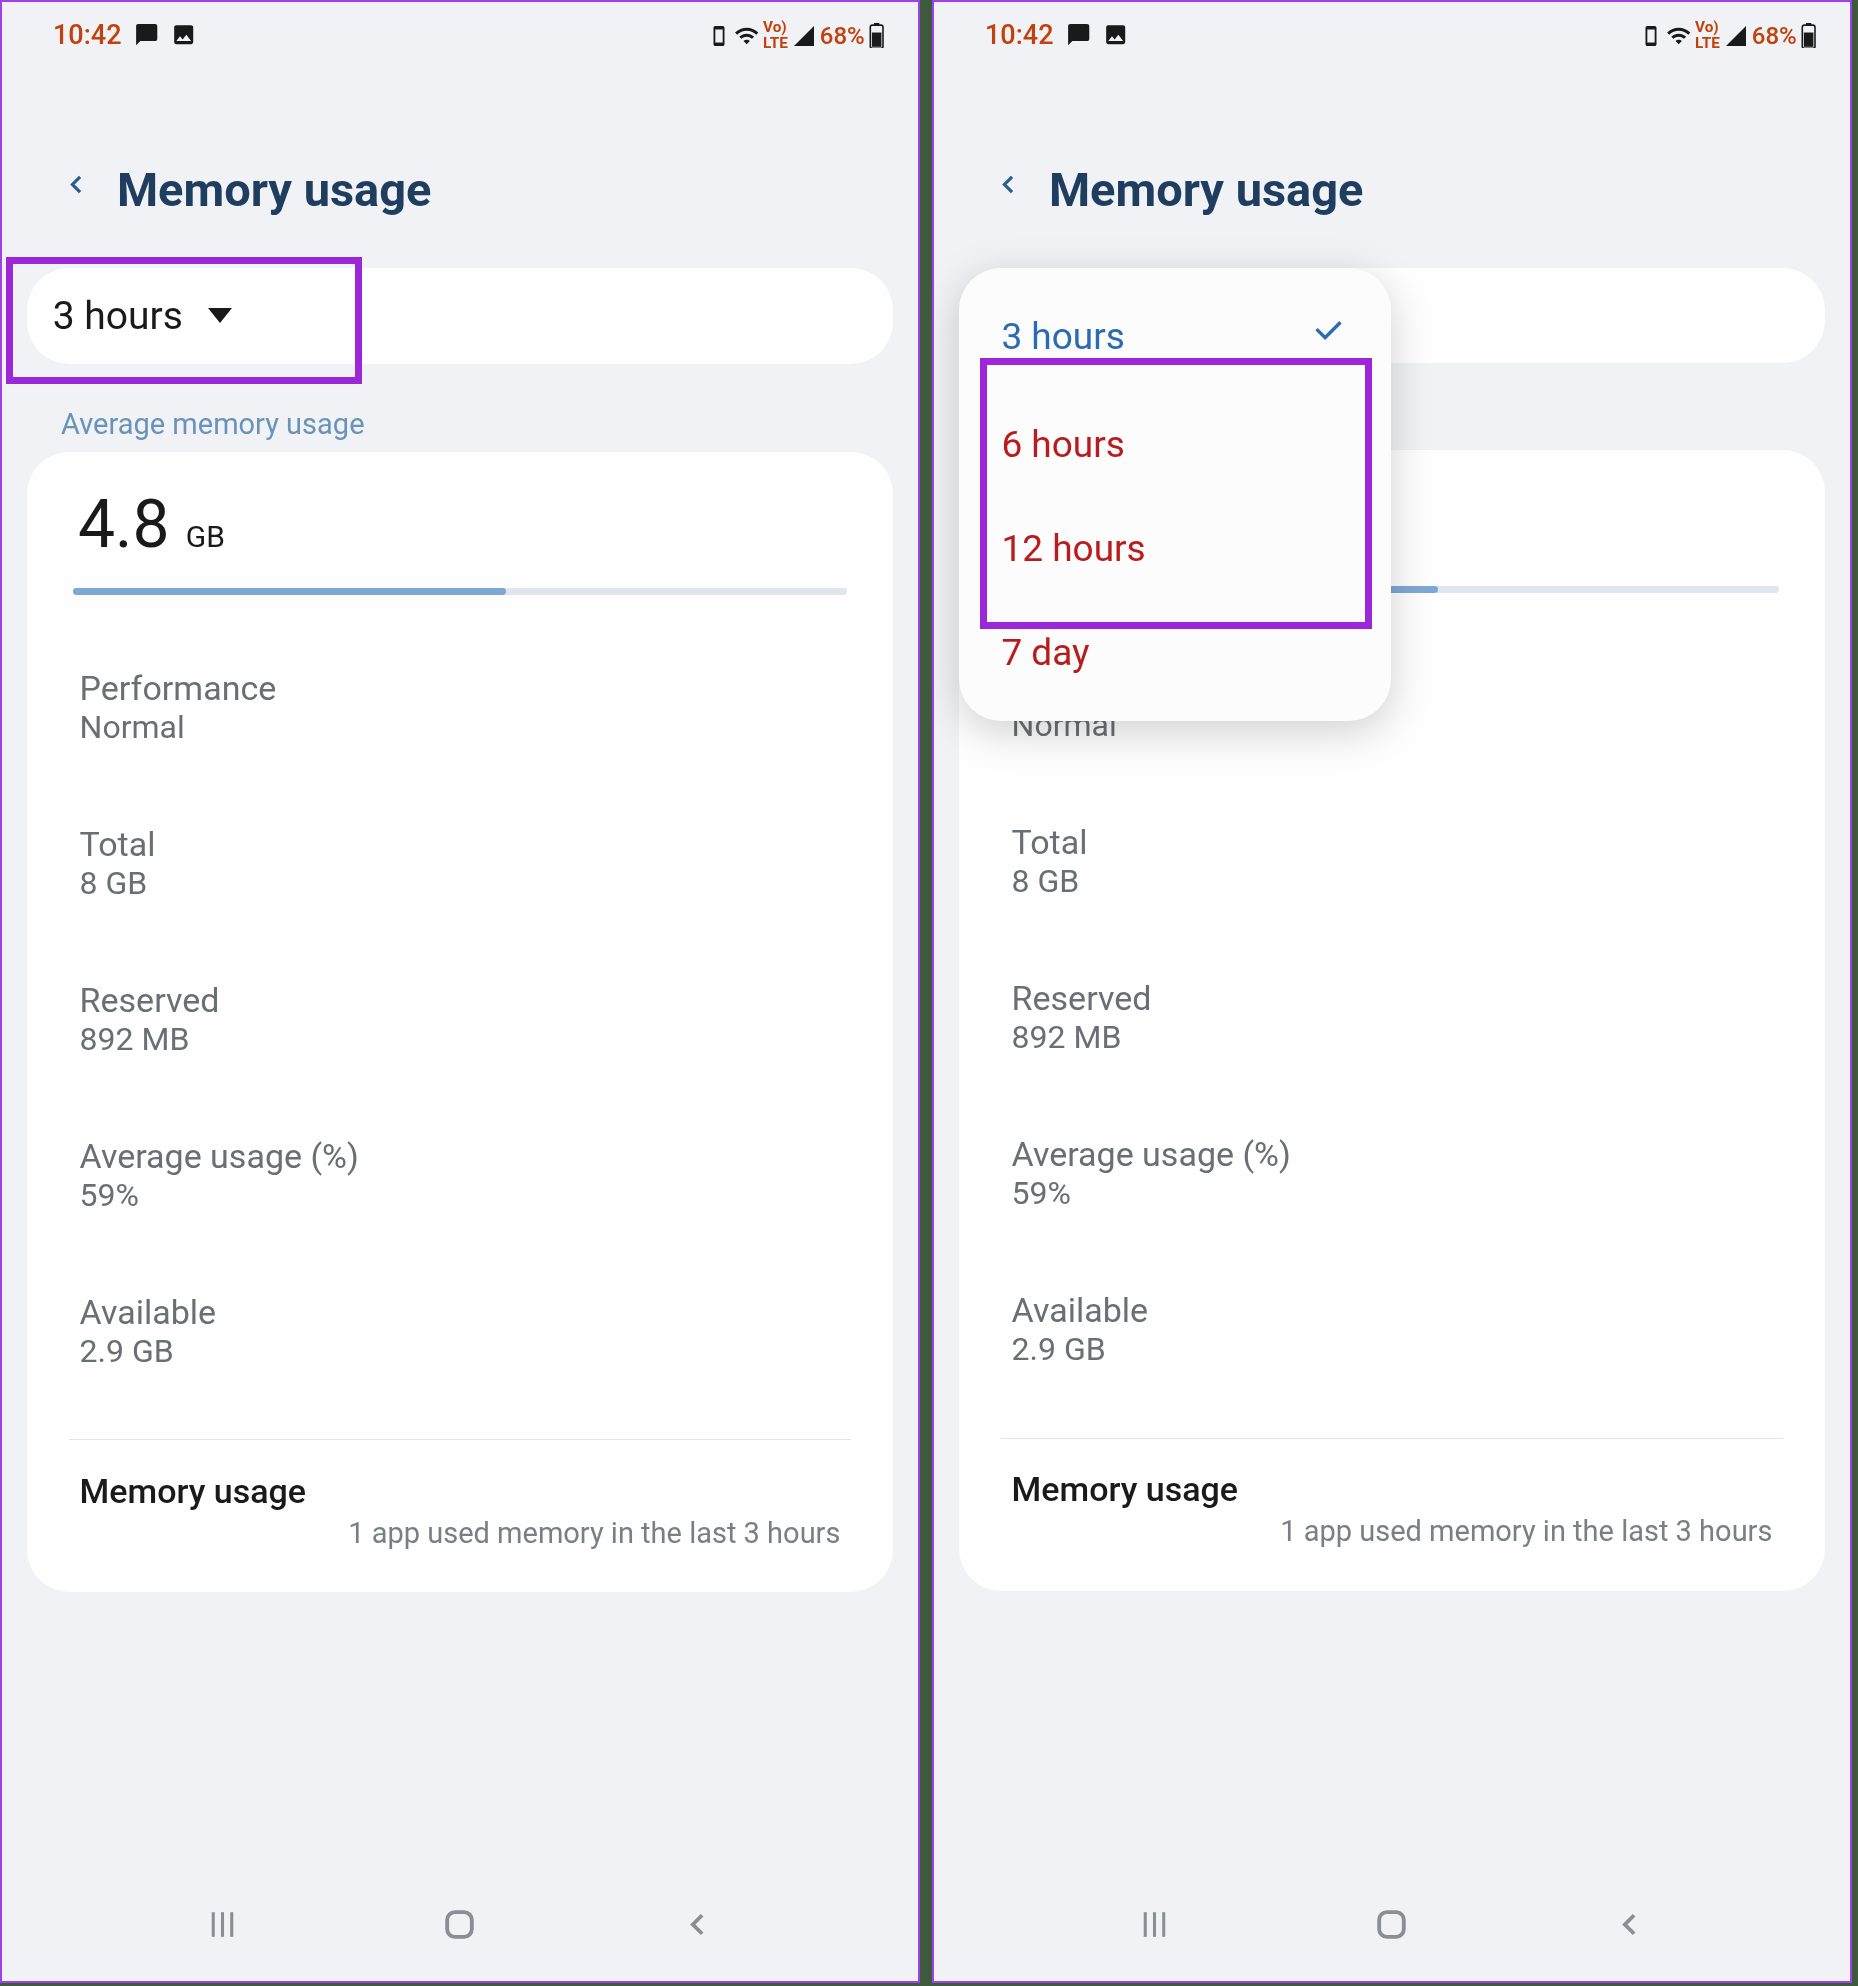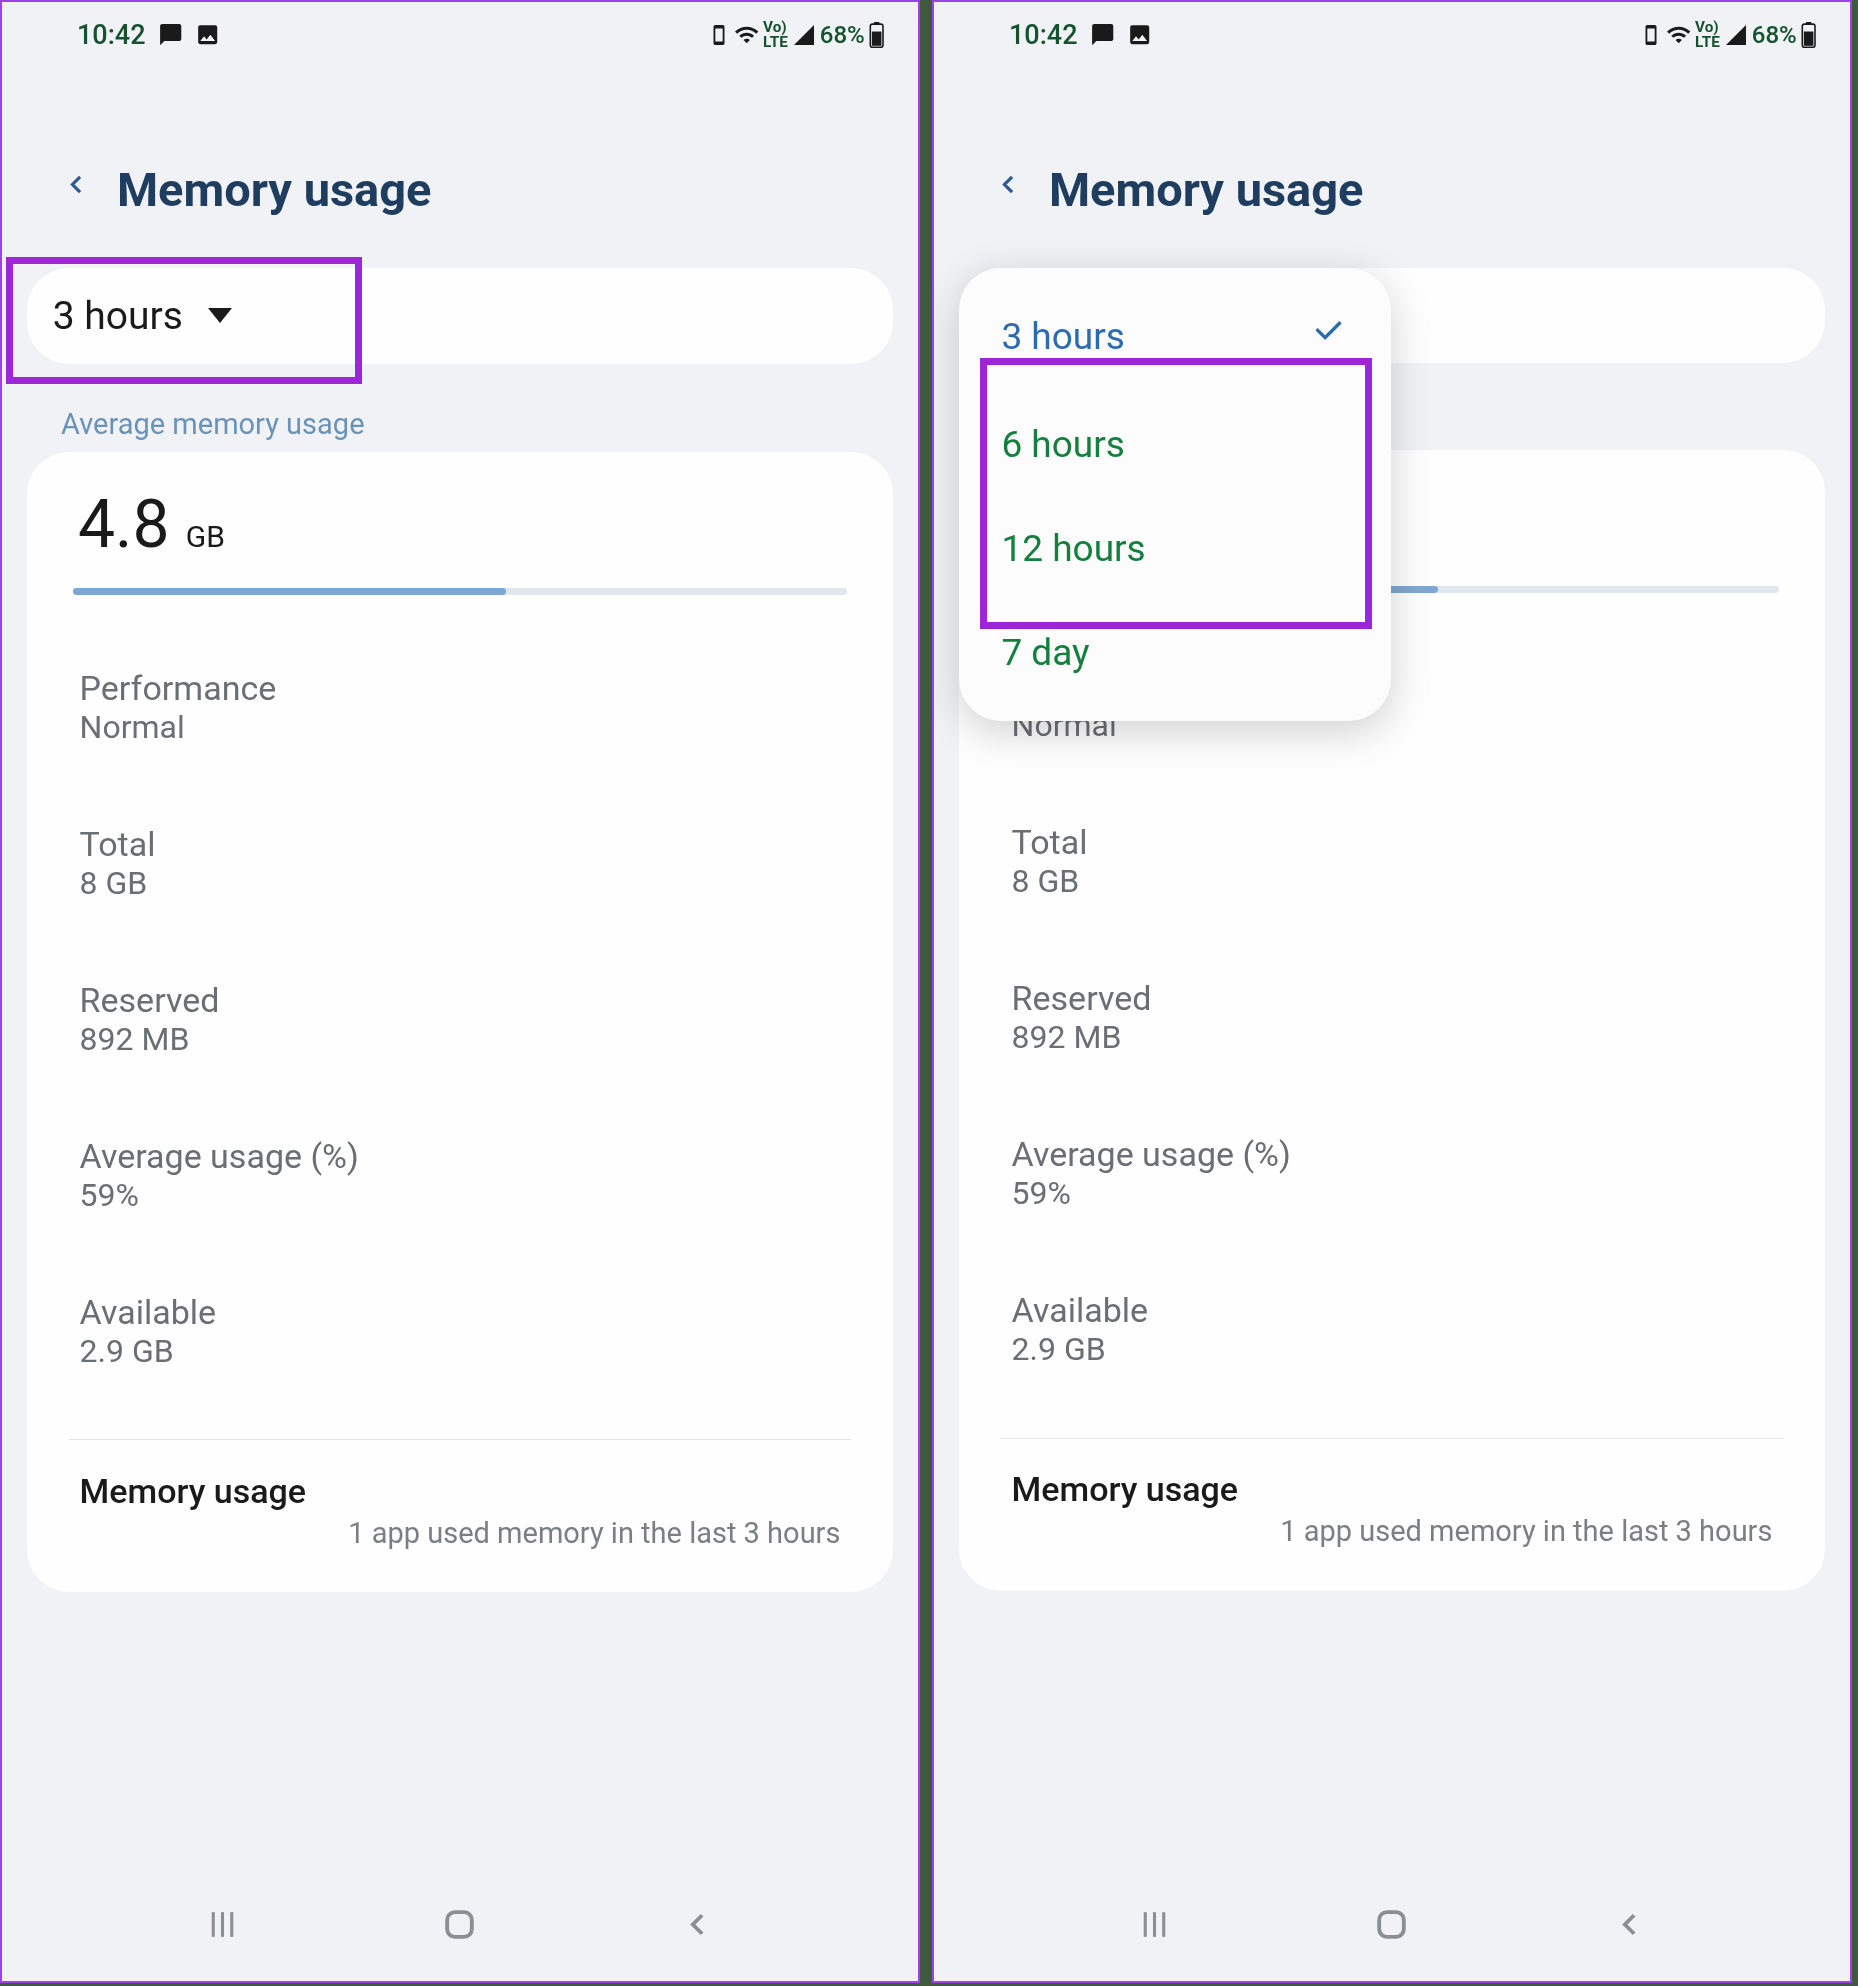--- a/index.html
+++ b/index.html
@@ -16,26 +16,25 @@
     width: 920px;
     height: 1983px;
     background: #f0f2f6;
     border: 2.5px solid #a040e8;
     position: relative;
     overflow: hidden;
   }
   .status-bar {
     display: flex;
     justify-content: space-between;
-    align-items: center;
+    align-items: flex-end;
     padding: 17px 34px 8.5px 51px;
     font-size: 27px;
-    color: #14532d;
+    color: #c2410c;
     font-weight: 500;
-    margin-left: 24px;
   }
   .status-left { display: flex; align-items: center; gap: 12px; }
   .status-right { display: flex; align-items: center; gap: 4px; font-size: 24px; }
   .status-icon { display: inline-flex; }
   .header {
     display: flex;
     align-items: center;
     gap: 25.4px;
     padding: 102px 51px 51px 59px;
   }
@@ -137,21 +136,21 @@
     background: #fcfcfd;
     border-radius: 42px;
     box-shadow: 0 10.2px 42px rgba(0,0,0,0.18);
     width: 432px;
     padding: 13.6px 0 17px 0;
     z-index: 10;
   }
   .dd-item {
     padding: 30.5px 42px;
     font-size: 37px;
-    color: #15803d;
+    color: #b91c1c;
     display: flex;
     justify-content: space-between;
     align-items: center;
   }
   .dd-item.selected { color: #2b6bb0; }
   .checkmark { color: #2b6bb0; }
   .highlight-2 {
     top: 90px; left: 20.3px; width: 392px; height: 271px;
   }
   .truncated-dropdown {

